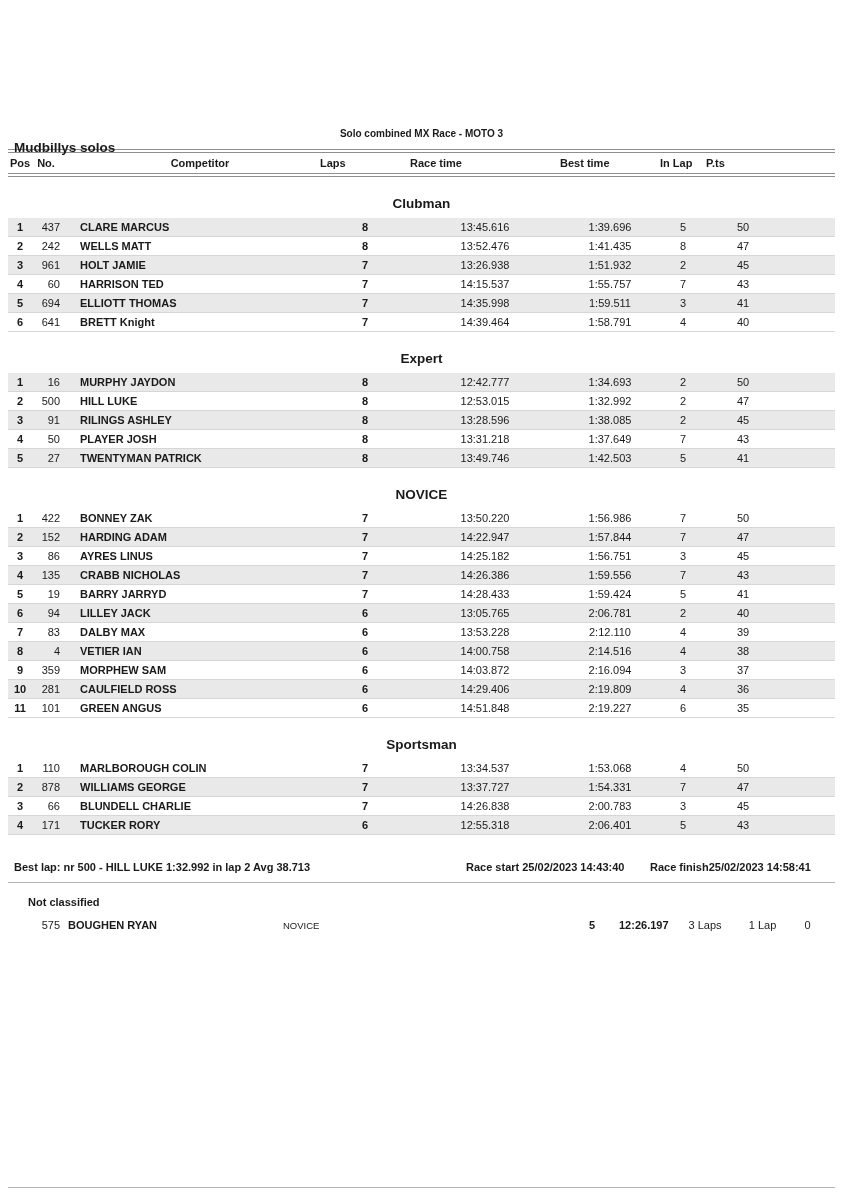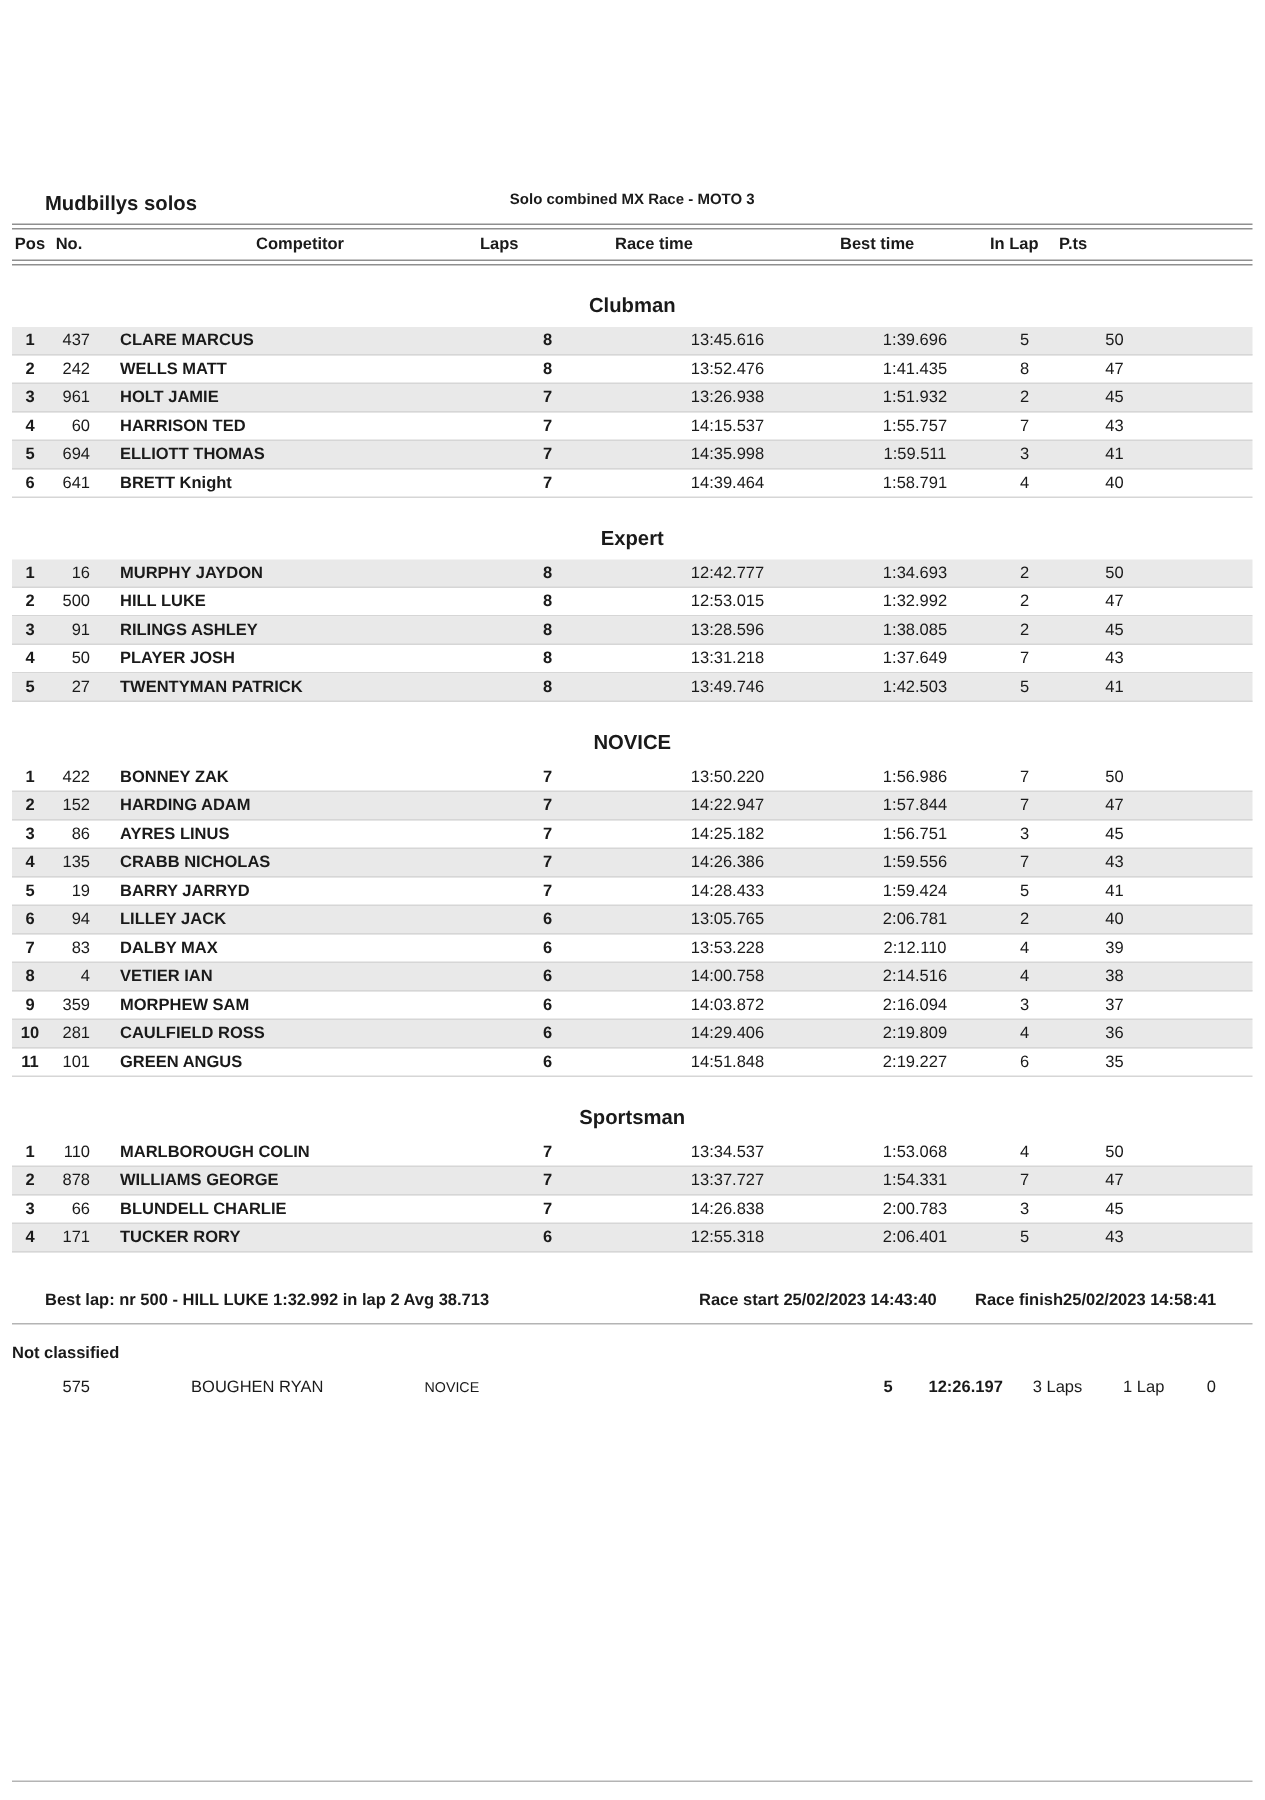--- a/index.html
+++ b/index.html
@@ -14,21 +14,21 @@
   body{
     width:843px;height:1200px;overflow:hidden;
     font-family:"Liberation Sans", sans-serif;
     color:var(--text);
     position:relative;
   }
   .page{width:843px;height:1200px;padding:0 8px;position:relative;}
 
   
   .title-row1{position:relative;height:18px;margin-top:128px;}
-  .club-name{position:absolute;left:6px;top:0;font-size:13.5px;font-weight:bold;margin-left:16px;}
+  .club-name{position:absolute;left:6px;top:12px;font-size:13.5px;font-weight:bold;}
   .race-title{position:absolute;left:0;right:0;text-align:center;top:0;font-size:10px;font-weight:bold;}
   .title-row2{position:relative;height:20px;margin-top:6px;}
   .subtitle{position:absolute;left:0;right:0;text-align:center;top:2px;font-size:12.5px;font-weight:bold;}
   .winner-avg{position:absolute;right:6px;top:4px;font-size:10.5px;font-weight:bold;}
 
   
   .dline{height:4px;border-top:1px solid var(--dline);border-bottom:1px solid var(--dline);}
   .dline.top{margin-top:3px;}
   .thead-row{display:grid;grid-template-columns:24px 28px 1fr 90px 150px 100px 46px 74px 55px;
     align-items:center;height:20px;font-size:11px;font-weight:bold;}
@@ -47,31 +47,31 @@
   .c-no{text-align:right;}
   .c-name{padding-left:20px;font-weight:bold;}
   .c-laps{text-align:center;font-weight:bold;}
   .c-rt{text-align:center;font-weight:normal;}
   .c-bt{text-align:center;}
   .c-il{text-align:center;}
   .c-pts{text-align:center;}
 
   
   .summary-row{position:relative;height:15px;margin-top:26px;font-size:11px;font-weight:bold;}
-  .best-lap{position:absolute;left:22px;top:0;}
+  .best-lap{position:absolute;left:6px;top:0;}
   .race-start{position:absolute;left:458px;top:0;}
   .race-finish{position:absolute;left:642px;top:0;}
   .thinline{border-top:1px solid var(--thin);margin-top:6px;}
 
   
-  .nc-label{margin-top:13px;margin-left:0;font-size:11px;font-weight:bold;height:14px;}
+  .nc-label{margin-top:13px;margin-left:20px;font-size:11px;font-weight:bold;height:14px;}
   .nc-row{display:grid;grid-template-columns:52px 215px 1fr 54px 46px 80px 35px 55px;
     align-items:center;height:18px;margin-top:6px;font-size:11px;}
   .nc-no{text-align:right;}
-  .nc-name{padding-left:8px;font-weight:normal;text-align:center;}
+  .nc-name{padding-left:8px;font-weight:bold;}
   .nc-cat{padding-left:8px;font-size:9.5px;}
   .nc-il{text-align:center;font-weight:bold;}
   .nc-bt{text-align:center;font-weight:bold;}
   .nc-laps{text-align:center;}
   .nc-gap{text-align:center;}
   .nc-pts{text-align:center;}
 
   
   .officials{position:absolute;left:8px;right:8px;top:1059px;}
   .off-line{border-top:1px solid var(--thin);}

